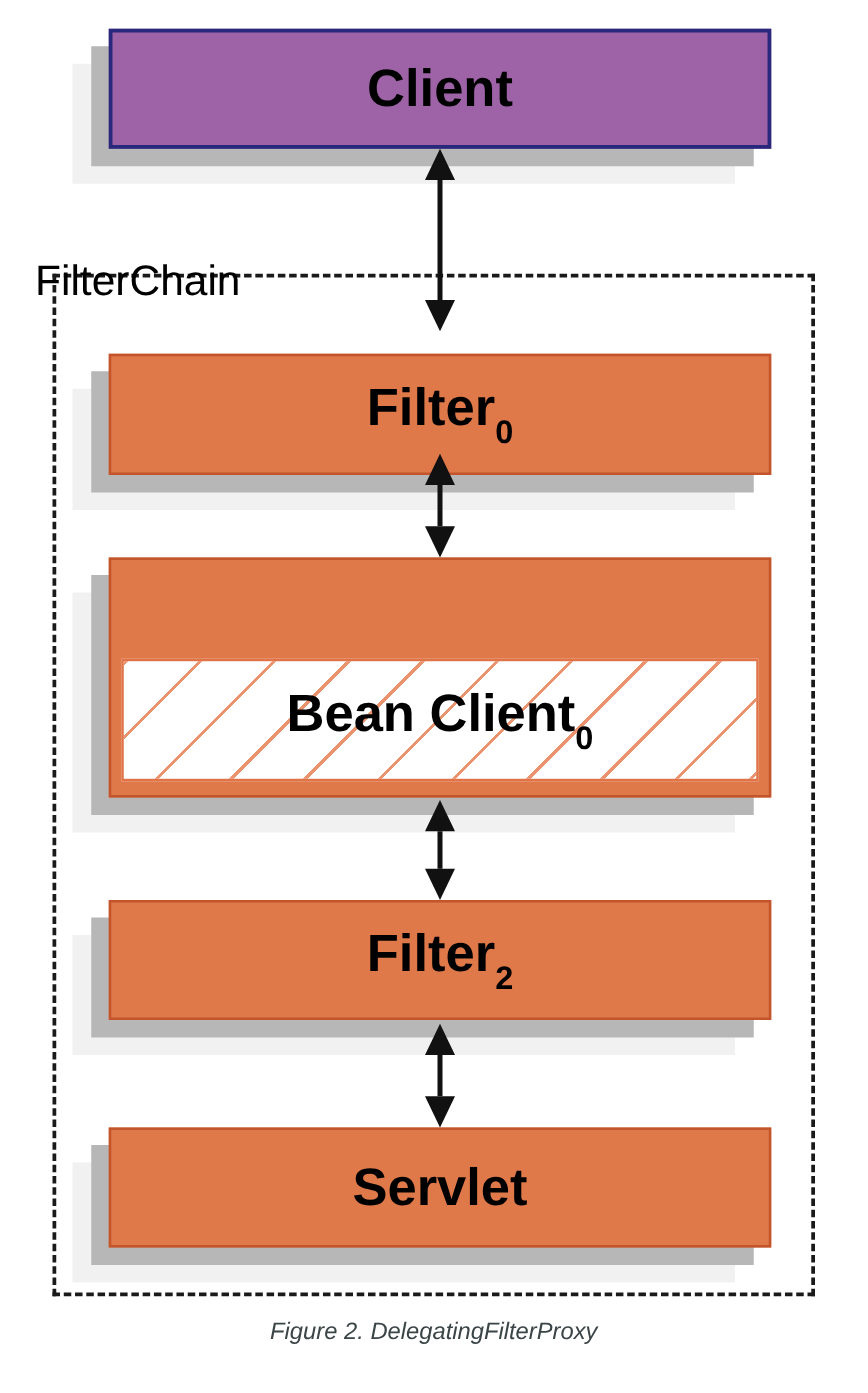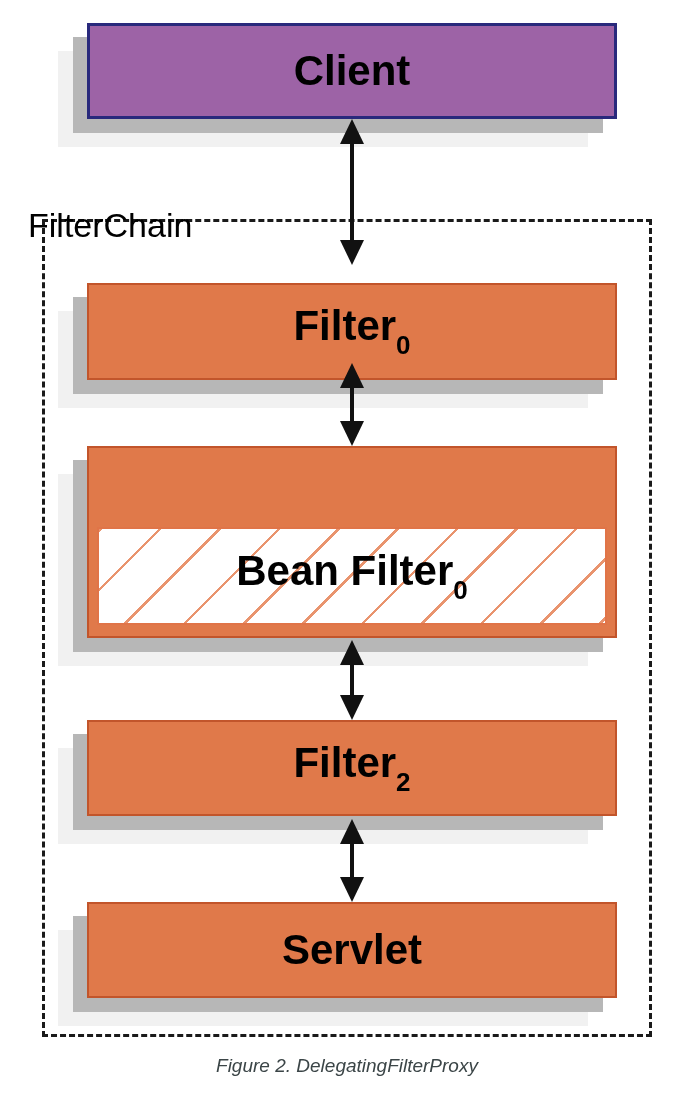--- a/index.html
+++ b/index.html
@@ -100,21 +100,21 @@
   </div>
 
   <div class="arrow a2">
     <div class="head-up"></div>
     <div class="shaft"></div>
     <div class="head-down"></div>
   </div>
 
   <div class="node orange dfp">
     <div class="bean">
-      <span class="lbl"><span>Bean Filter</span><span class="subscript">0</span></span>
+      <span class="lbl"><span>Bean Client</span><span class="subscript">0</span></span>
     </div>
   </div>
 
   <div class="arrow a3">
     <div class="head-up"></div>
     <div class="shaft"></div>
     <div class="head-down"></div>
   </div>
 
   <div class="node orange filter2">

